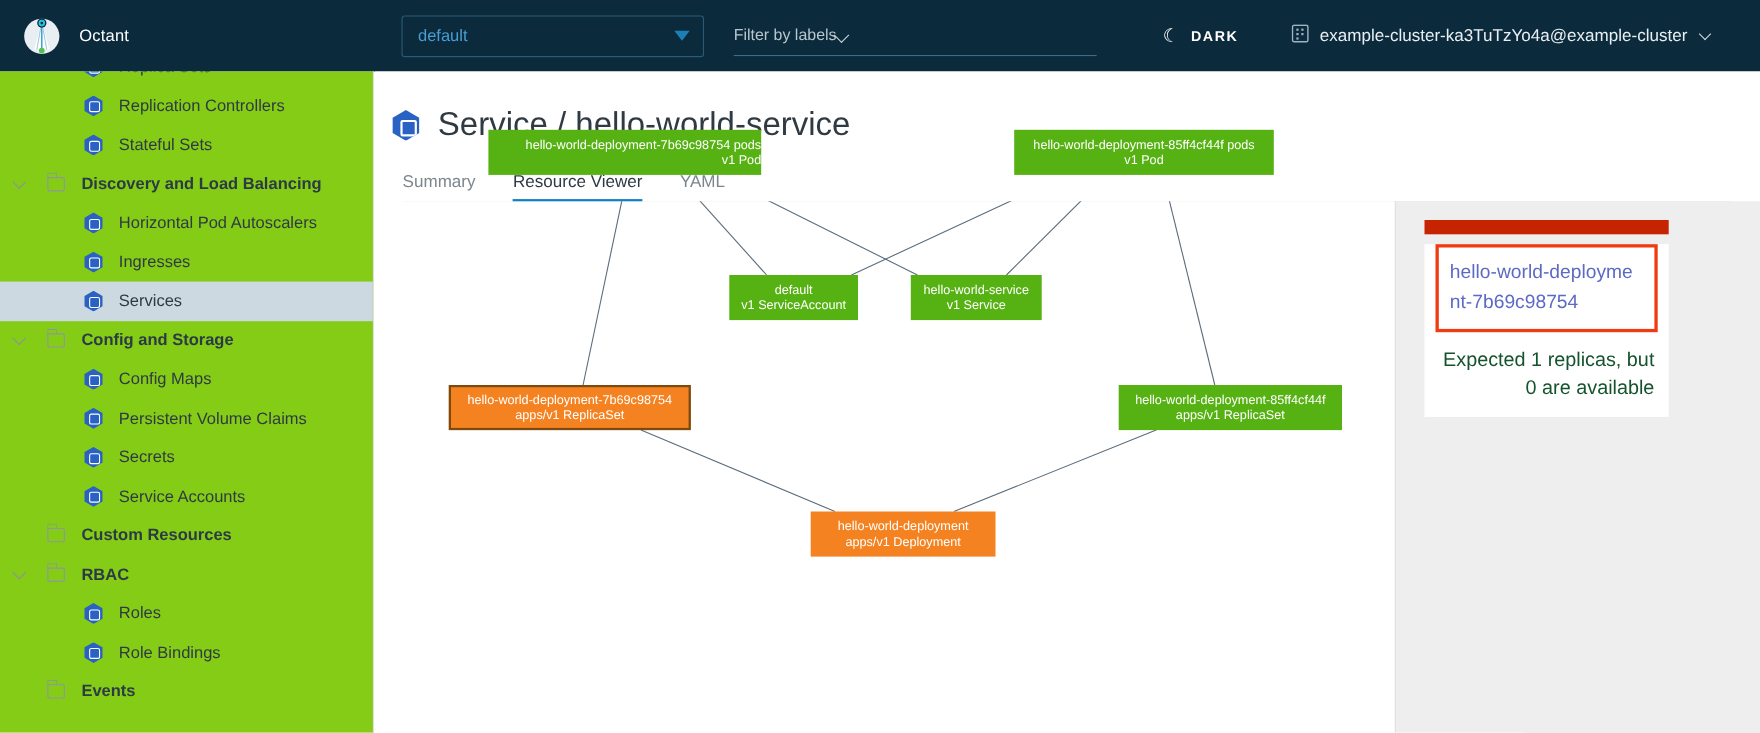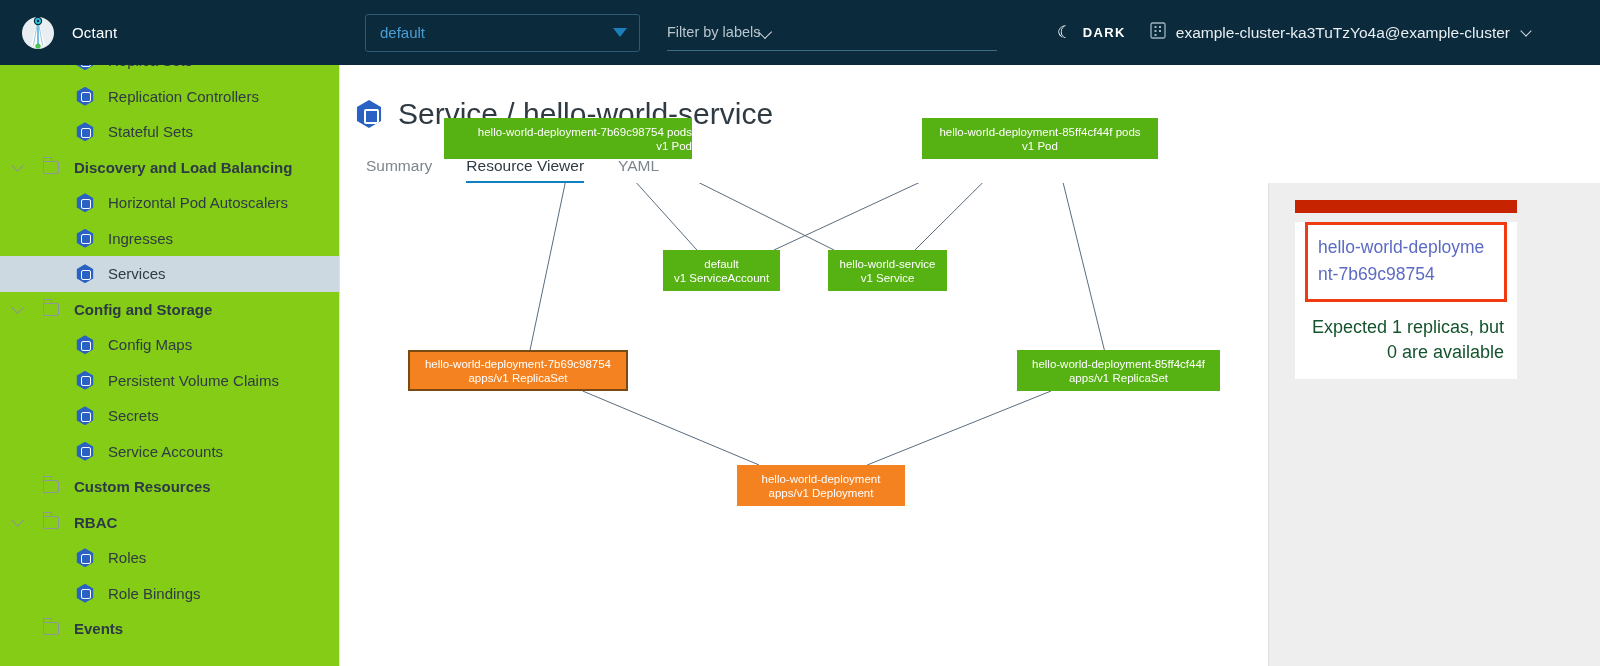--- a/index.html
+++ b/index.html
@@ -48,21 +48,21 @@
     width: 9px; height: 9px;
     border-right: 1.6px solid #cfd8de; border-bottom: 1.6px solid #cfd8de;
     transform: rotate(45deg);
   }
   .dark-toggle {
     margin-left: 60px; display: flex; align-items: center; gap: 9px;
     color: #ffffff; font-size: 13px; font-weight: bold; letter-spacing: 1.4px;
   }
   .moon { font-size: 17px; line-height: 1; font-weight: normal; }
   .cluster-sel {
-    margin-left: 24px; display: flex; align-items: center; gap: 10px;
+    margin-left: 48px; display: flex; align-items: center; gap: 10px;
     color: #e8eef2; font-size: 15.5px;
   }
   .cluster-chev { width: 11px; height: 11px; position: relative; margin-left: 2px;}
   .cluster-chev::after {
     content: ""; position: absolute; left: 0; top: 0;
     width: 7px; height: 7px;
     border-right: 1.4px solid #cfd8de; border-bottom: 1.4px solid #cfd8de;
     transform: rotate(45deg);
   }
 

